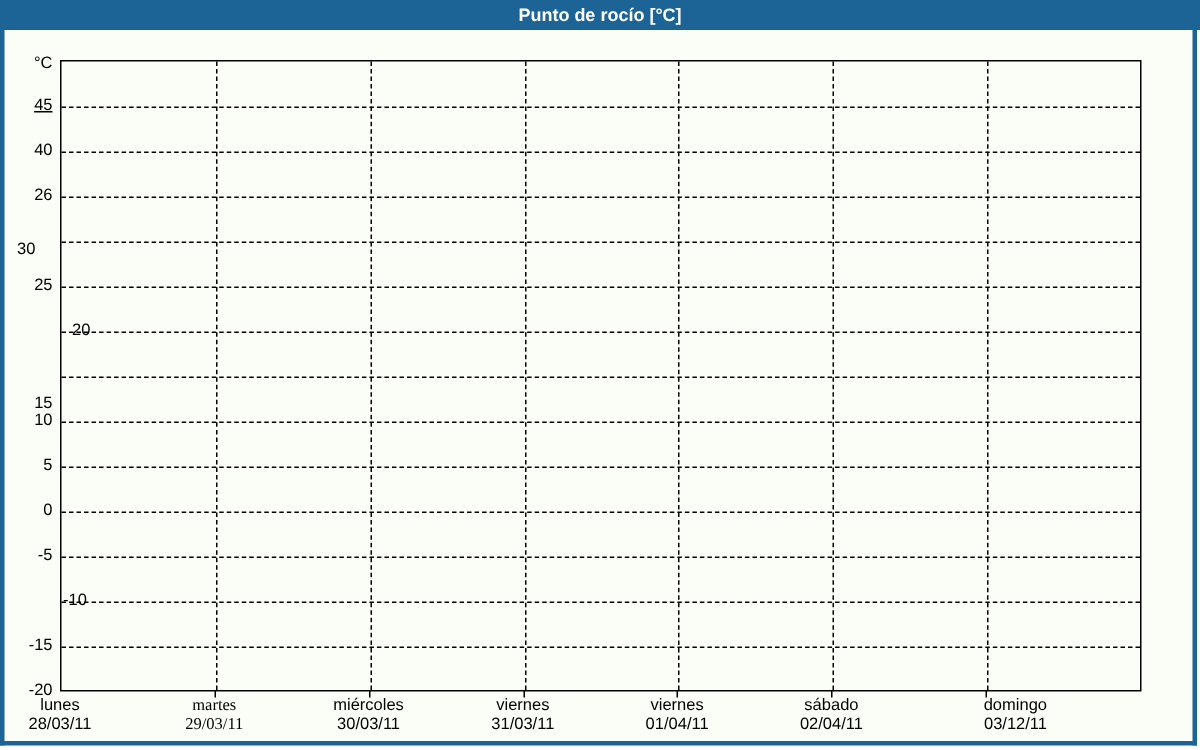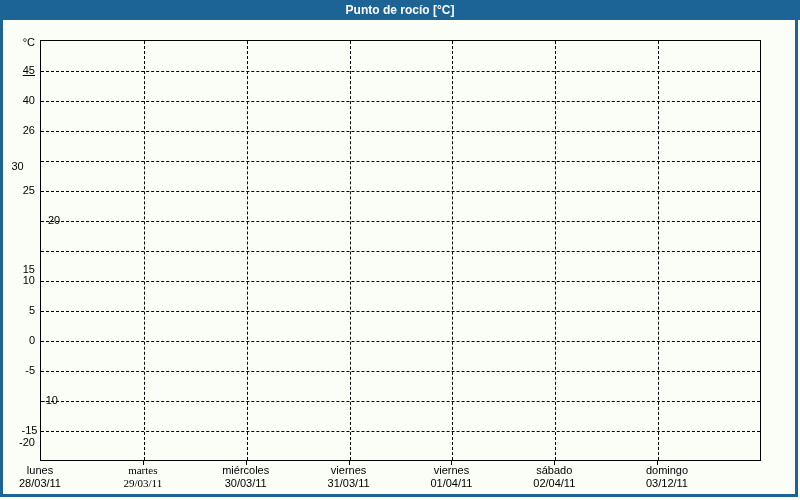--- a/index.html
+++ b/index.html
@@ -104,22 +104,22 @@
       <div class="ytick-label" style="left: 0px; top: 123px;">26</div>
       <div class="ytick-label" style="left: 0px; top: 159px; text-align: center;">30</div>
       <div class="ytick-label" style="left: 0px; top: 183px;">25</div>
       <div class="ytick-label" style="left: 0px; top: 213px; padding-left: 48px;">20</div>
       <div class="ytick-label" style="left: 0px; top: 243px; margin-top: 19px;">15</div>
       <div class="ytick-label" style="left: 0px; top: 273px;">10</div>
       <div class="ytick-label" style="left: 0px; top: 303px;">5</div>
       <div class="ytick-label" style="left: 0px; top: 333px;">0</div>
       <div class="ytick-label" style="left: 0px; top: 363px;">-5</div>
       <div class="ytick-label" style="left: 0px; top: 393px; padding-left: 42px;">-10</div>
-      <div class="ytick-label" style="left: 12px; top: 423px; text-align: center;">-15</div>
-      <div class="ytick-label" style="left: 0px; top: 435px;">-20</div>
+      <div class="ytick-label" style="left: 0px; top: 423px;">-15</div>
+      <div class="ytick-label" style="left: 0px; top: 453px;">-20</div>
     </div>
   <div id="x-labels">
       <div class="xtick-label" style="left: 40px;">
         <div>lunes</div>
         <div>28/03/11</div>
       </div>
       <div class="xtick-label" style="left: 142.857px; font-family: Liberation Serif, serif;">
         <div>martes</div>
         <div>29/03/11</div>
       </div>
@@ -132,21 +132,21 @@
         <div>31/03/11</div>
       </div>
       <div class="xtick-label" style="left: 451.429px;">
         <div>viernes</div>
         <div>01/04/11</div>
       </div>
       <div class="xtick-label" style="left: 554.286px;">
         <div>sábado</div>
         <div>02/04/11</div>
       </div>
-      <div class="xtick-label" style="left: 667px;">
+      <div class="xtick-label" style="left: 643px; text-align: right;">
         <div>domingo</div>
         <div>03/12/11</div>
       </div>
     </div>
   <div id="x-ticks">
       <div class="xtick-mark" style="left: 142.857px;"></div>
       <div class="xtick-mark" style="left: 245.714px;"></div>
       <div class="xtick-mark" style="left: 348.571px;"></div>
       <div class="xtick-mark" style="left: 451.429px;"></div>
       <div class="xtick-mark" style="left: 554.286px;"></div>

